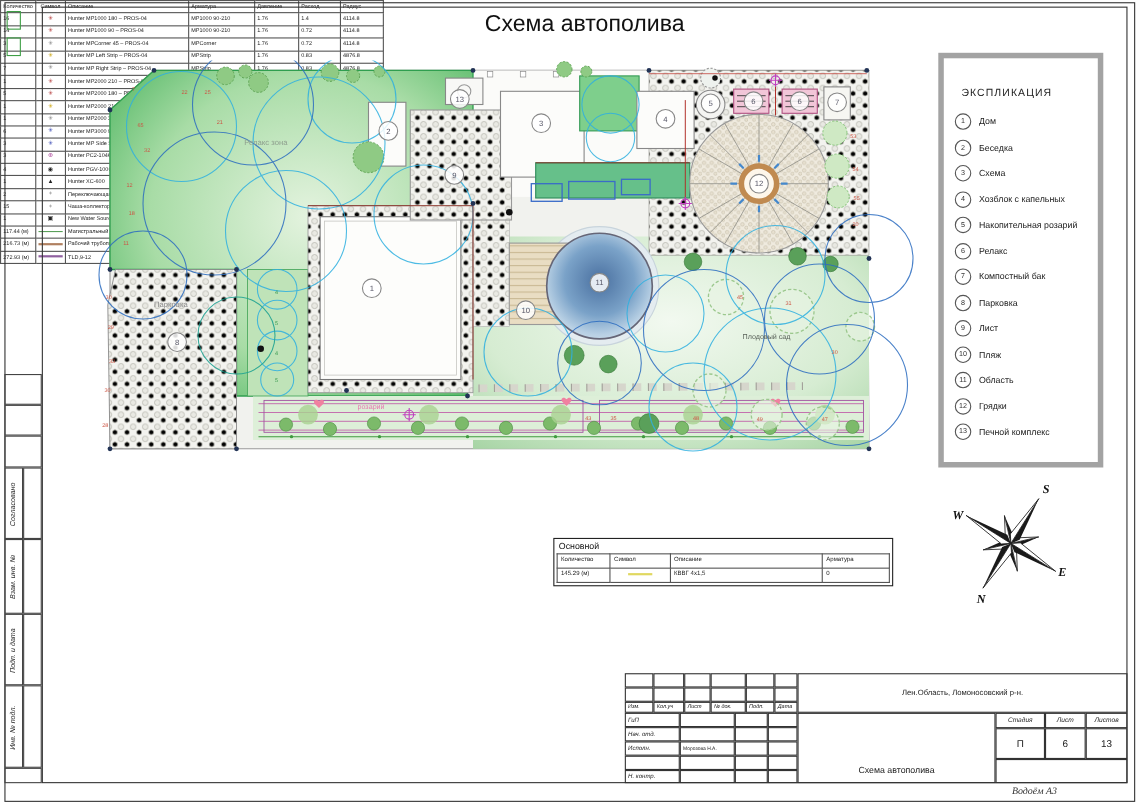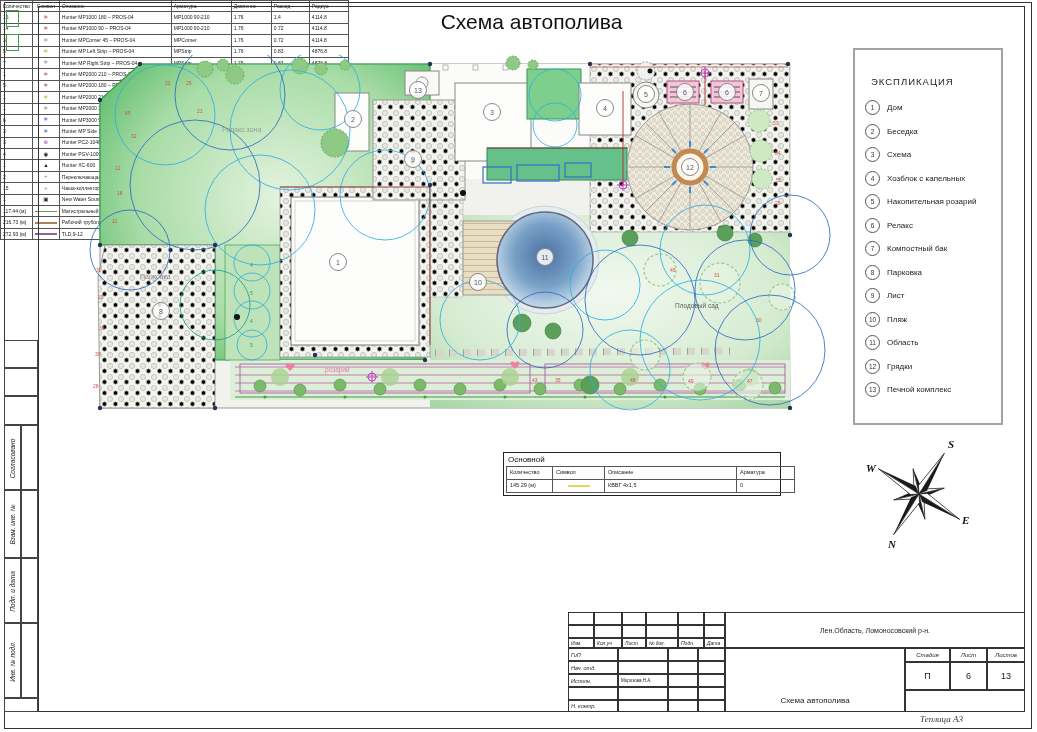--- a/index.html
+++ b/index.html
@@ -10,38 +10,38 @@
   .frame{left:38px;top:6px;width:987px;height:706px;border:1px solid #333;}
   .page-title{left:38px;top:10px;width:987px;text-align:center;font-size:21px;color:#111;}
   .green-sq{width:13px;height:17px;border:1px solid #3f9f46;left:6px;}
 
   
   .stamp-cell{border:1px solid #444;}
   .v-label{position:absolute;width:66px;height:11px;font-size:6.5px;font-style:italic;
            text-align:center;transform:rotate(-90deg);white-space:nowrap;color:#222;}
 
   
-  .explication{left:853px;top:48px;width:150px;height:377px;border:2px solid #a3a3a3;background:#fff;}
+  .explication{left:853px;top:48px;width:150px;height:377px;border:5px solid #a3a3a3;background:#fff;}
   .ex-title{margin:26px 0 14px 16px;font-size:9.5px;letter-spacing:1px;color:#222;}
   .ex-item{display:flex;align-items:center;gap:7px;margin:0 0 10.5px 10px;height:13px;}
   .ex-num{width:13px;height:13px;border:1px solid #555;border-radius:50%;font-size:6.5px;
           display:flex;align-items:center;justify-content:center;flex:0 0 13px;color:#333;}
   .ex-label{font-size:8px;color:#222;white-space:nowrap;}
 
   
   .equip{left:100px;top:455px;border-collapse:collapse;table-layout:fixed;background:#fff;}
   .equip td,.equip th{border:0.5px solid #555;font-size:5px;font-weight:normal;text-align:left;
       padding:0 2px;height:10.4px;white-space:nowrap;overflow:hidden;line-height:1;}
   .equip th{font-size:5px;color:#222;}
   .equip td.sym,.equip th.sym{text-align:center;}
   .sym-glyph{font-size:5.5px;line-height:1;}
   .sym-line{display:inline-block;width:22px;height:1.5px;vertical-align:middle;}
 
   
-  .main-box{left:503px;top:452px;width:278px;border:1px solid #222;background:#fff;padding:2px;}
+  .main-box{left:503px;top:489px;width:309px;border:1px solid #222;background:#fff;padding:2px;}
   .main-title{font-size:8px;margin:0 0 2px 2px;color:#111;}
   .main-box table{border-collapse:collapse;width:100%;table-layout:fixed;}
   .main-box td,.main-box th{border:0.5px solid #555;font-size:5.5px;font-weight:normal;text-align:left;
       padding:0 3px;height:12px;white-space:nowrap;line-height:1;}
 
   
   .scalebar{left:513px;top:530px;width:300px;height:40px;}
   .tick{position:absolute;top:0;transform:translateX(-50%);font-size:7px;color:#333;}
   .tick.b{font-weight:bold;}
   .bar{position:absolute;left:0;top:12px;width:275px;height:6px;border:1px solid #111;background:#fff;}
@@ -822,14 +822,14 @@
     <div class="tb-c ctr" style="left:157px;top:0;width:300px;height:36px;font-size:7px">Лен.Область, Ломоносовский р-н.</div>
     <div class="tb-c" style="left:157px;top:36px;width:180px;height:64px;align-items:flex-end;justify-content:center;padding-bottom:6px;font-size:8px">Схема автополива</div>
     <div class="tb-c ctr i" style="left:337px;top:36px;width:45px;height:14px;font-size:6px">Стадия</div>
     <div class="tb-c ctr i" style="left:382px;top:36px;width:37px;height:14px;font-size:6px">Лист</div>
     <div class="tb-c ctr i" style="left:419px;top:36px;width:38px;height:14px;font-size:6px">Листов</div>
     <div class="tb-c ctr" style="left:337px;top:50px;width:45px;height:28px;font-size:9px">П</div>
     <div class="tb-c ctr" style="left:382px;top:50px;width:37px;height:28px;font-size:9px">6</div>
     <div class="tb-c ctr" style="left:419px;top:50px;width:38px;height:28px;font-size:9px">13</div>
     <div class="tb-c" style="left:337px;top:78px;width:120px;height:22px"></div>
   </div>
-  <div class="abs format-label">Теплица А3</div>
+  <div class="abs format-label">Водоём А3</div>
 </div>
 
 </body></html>

